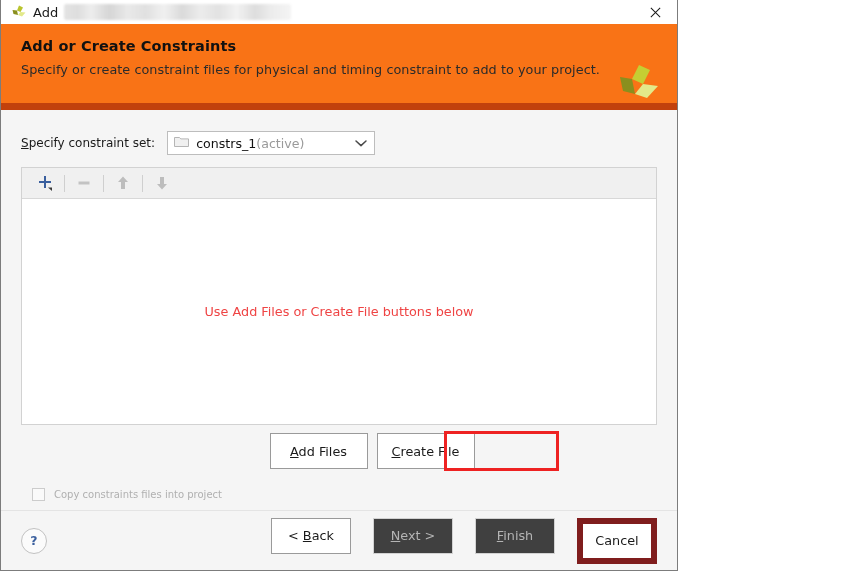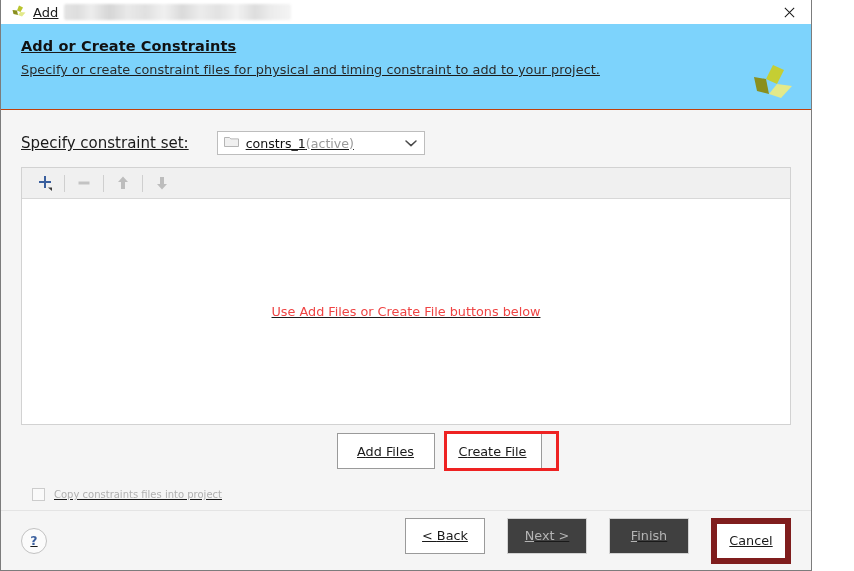--- a/index.html
+++ b/index.html
@@ -11,30 +11,29 @@
     height: 571px;
     background: #ffffff;
     font-family: "DejaVu Sans", "Liberation Sans", sans-serif;
     font-size: 13px;
     color: #1a1a1a;
     overflow: hidden;
     -webkit-font-smoothing: antialiased;
   }
   .dialog {
     position: relative;
-    width: 812px;
+    width: 678px;
     height: 571px;
     box-sizing: border-box;
     background: #f5f5f5;
     border-left: 1px solid #7c7c7c;
     border-right: 1px solid #7c7c7c;
     border-bottom: 1px solid #7c7c7c;
     display: flex;
     flex-direction: column;
-    text-decoration: underline;
   }
 
   
   .titlebar {
     height: 24px;
     min-height: 24px;
     background: #ffffff;
     display: flex;
     align-items: center;
     padding-left: 10px;
@@ -73,27 +72,27 @@
     height: 24px;
     display: flex;
     align-items: center;
     justify-content: center;
     cursor: default;
   }
   .titlebar-close svg { display: block; }
 
   
   .header {
-    background: #7dd3fc;
+    background: #f97316;
     height: 86px;
     min-height: 86px;
     box-sizing: border-box;
     position: relative;
     padding: 14px 20px 11px 20px;
-    border-bottom: 1px solid #c2410c;
+    border-bottom: 7px solid #c2410c;
   }
   .header-title {
     font-size: 14.5px;
     font-weight: bold;
     color: #111111;
     letter-spacing: 0.1px;
     margin: 0 0 8px 0;
   }
   .header-subtitle {
     font-size: 12.8px;
@@ -118,23 +117,23 @@
     box-sizing: border-box;
   }
 
   .cset-row {
     display: flex;
     align-items: center;
     height: 30px;
     margin-top: 18px;
   }
   .cset-label {
-    font-size: 15px;
+    font-size: 12px;
     color: #1a1a1a;
-    margin-right: 28px;
+    margin-right: 12px;
   }
   .combo {
     width: 208px;
     height: 24px;
     box-sizing: border-box;
     background: #ffffff;
     border: 1px solid #bdbdbd;
     display: flex;
     align-items: center;
     padding: 0 6px;

